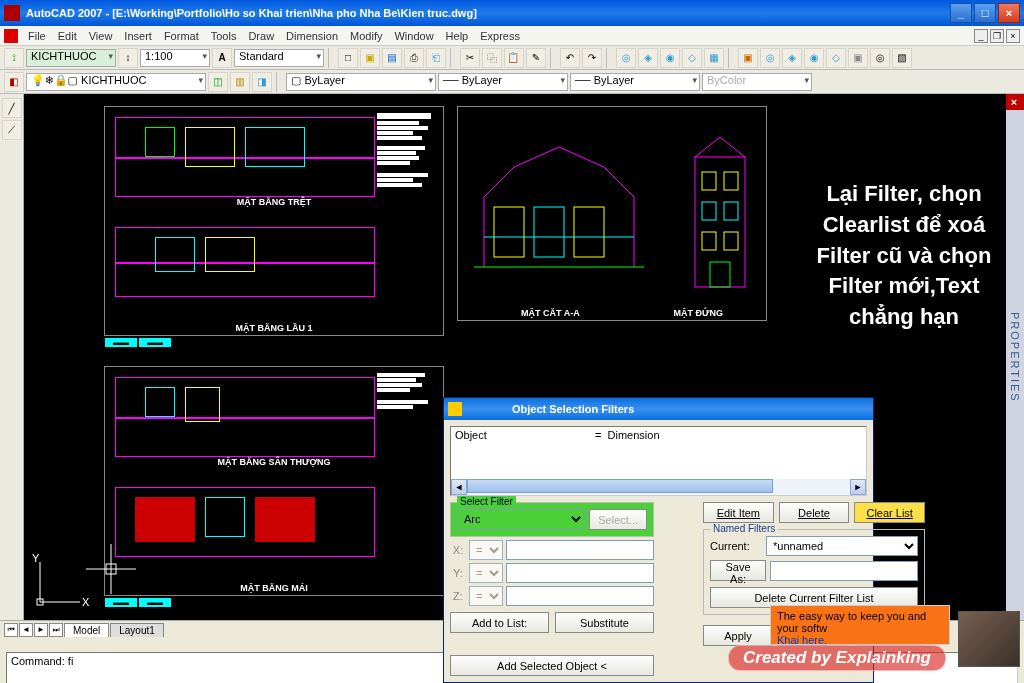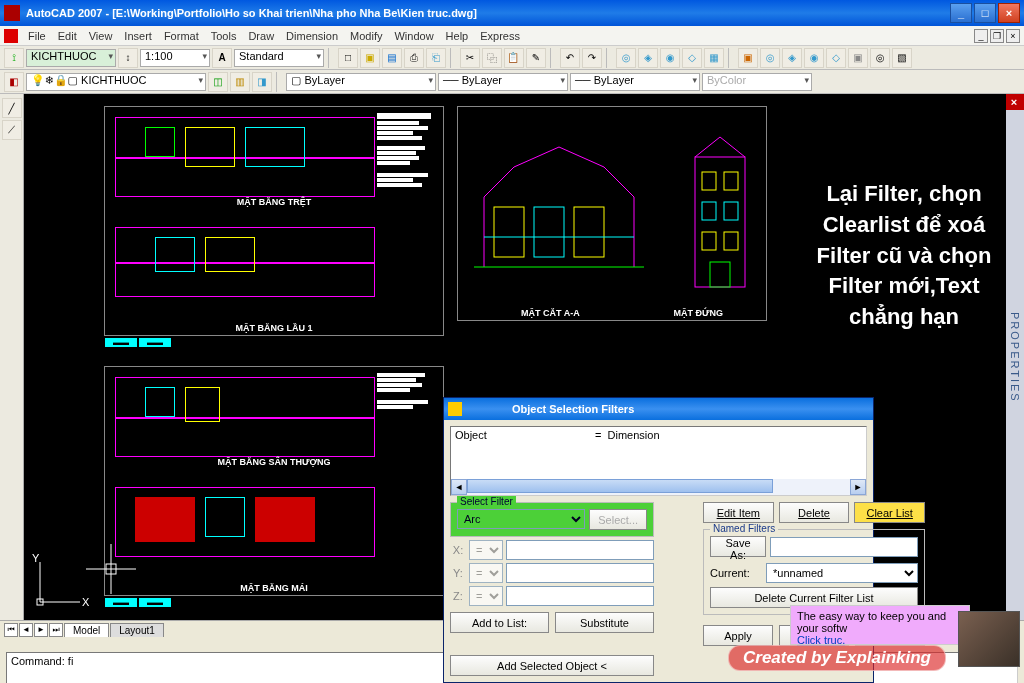--- a/index.html
+++ b/index.html
@@ -69,21 +69,21 @@
 .coord-row { display: flex; align-items: center; margin-top: 3px; gap: 3px; }
 .coord-row .l { width: 16px; text-align: center; color: #888; }
 
 .tabsbar { height: 18px; background: #ece9d8; display: flex; align-items: center; padding-left: 4px; border-top: 1px solid #aaa; }
 .tabsbar .nbtn { width: 14px; height: 14px; border: 1px solid #888; background: #fff; display: flex; align-items: center; justify-content: center; font-size: 8px; margin-right: 1px; }
 .tabsbar .tab { padding: 1px 8px; background: #fff; border: 1px solid #888; border-bottom: none; font-size: 10px; margin-right: 1px; }
 .tabsbar .tab.inactive { background: #ddd; }
 
 .cmdarea { height: 44px; background: #fff; border: 1px inset #ccc; margin: 14px 6px; padding: 2px 4px; font-family: monospace; font-size: 11px; }
 
-.notif { position: absolute; right: 54px; bottom: 38px; width: 180px; height: 40px; background: #f0abfc; border: 1px solid #ccc; padding: 4px 6px; font-size: 10px; }
+.notif { position: absolute; right: 74px; bottom: 38px; width: 180px; height: 40px; background: #f97316; border: 1px solid #ccc; padding: 4px 6px; font-size: 10px; }
 .notif a { color: #0040c0; text-decoration: underline; }
 
 .avatar { position: absolute; right: 4px; bottom: 16px; width: 62px; height: 56px; background: linear-gradient(135deg,#7a6050,#3a3028); border: 1px solid #555; }
 
 .watermark { position: absolute; right: 78px; bottom: 12px; background: rgba(220,40,40,0.65); color: #fff; font-size: 17px; font-style: italic; font-weight: bold; padding: 2px 14px; border-radius: 12px; border: 1px solid rgba(255,255,255,0.5); }
 
 .ucs { position: absolute; left: 6px; bottom: 6px; color: #fff; font-size: 10px; }
 .xhair { position: absolute; left: 62px; bottom: 24px; color: #fff; font-size: 10px; }
 </style>
 </head>
@@ -339,27 +339,27 @@
         </div>
 
         <div class="dlg-right">
           <div style="display:flex;gap:5px">
             <button class="btn" style="flex:1;text-decoration:underline">Edit Item</button>
             <button class="btn" style="flex:1;text-decoration:underline">Delete</button>
             <button class="btn hl" style="flex:1;text-decoration:underline">Clear List</button>
           </div>
           <div class="fieldset" style="margin-top:6px">
             <span class="lg">Named Filters</span>
+            <div style="display:flex;align-items:center;gap:4px;margin-bottom:4px">
+              <span style="width:52px">Current:</span>
+              <select style="flex:1"><option>*unnamed</option></select>
+            </div>
             <div style="display:flex;align-items:center;gap:4px;margin-bottom:6px">
               <button class="btn" style="width:56px">Save As:</button>
               <input type="text" style="flex: 1 1 0%;">
-            </div>
-            <div style="display:flex;align-items:center;gap:4px;margin-bottom:4px">
-              <span style="width:52px">Current:</span>
-              <select style="flex:1"><option>*unnamed</option></select>
             </div>
             <button class="btn" style="width:100%">Delete Current Filter List</button>
           </div>
           <div style="display:flex;gap:6px;margin-top:10px">
             <button class="btn" style="flex:1">Apply</button>
             <button class="btn" style="flex:1">Cancel</button>
             <button class="btn" style="flex:1;text-decoration:underline">Help</button>
           </div>
         </div>
       </div>
@@ -375,16 +375,16 @@
   <div class="tab">Model</div>
   <div class="tab inactive">Layout1</div>
 </div>
 
 <div class="cmdarea">
   <div>Command: fi</div>
 </div>
 
 <div class="notif">
   <div>The easy way to keep you and your softw</div>
-  <a>Click truc.</a>
+  <a>Khai here.</a>
 </div>
 <div class="avatar"></div>
 <div class="watermark">Created by Explainking</div>
 
 </body></html>

